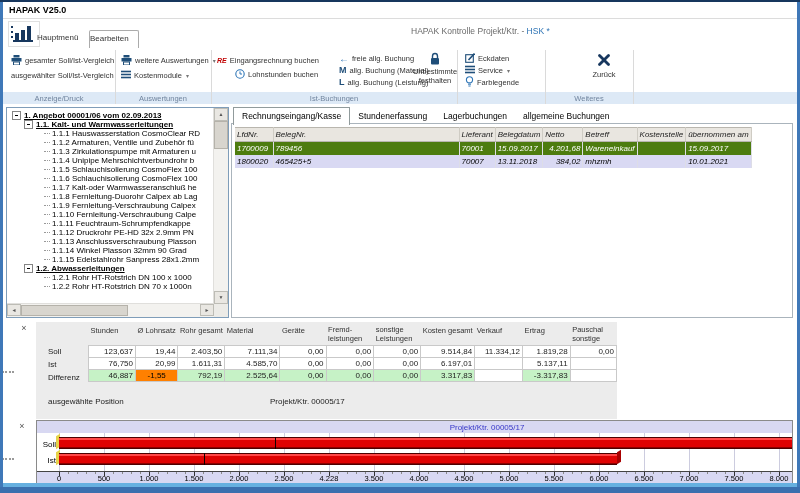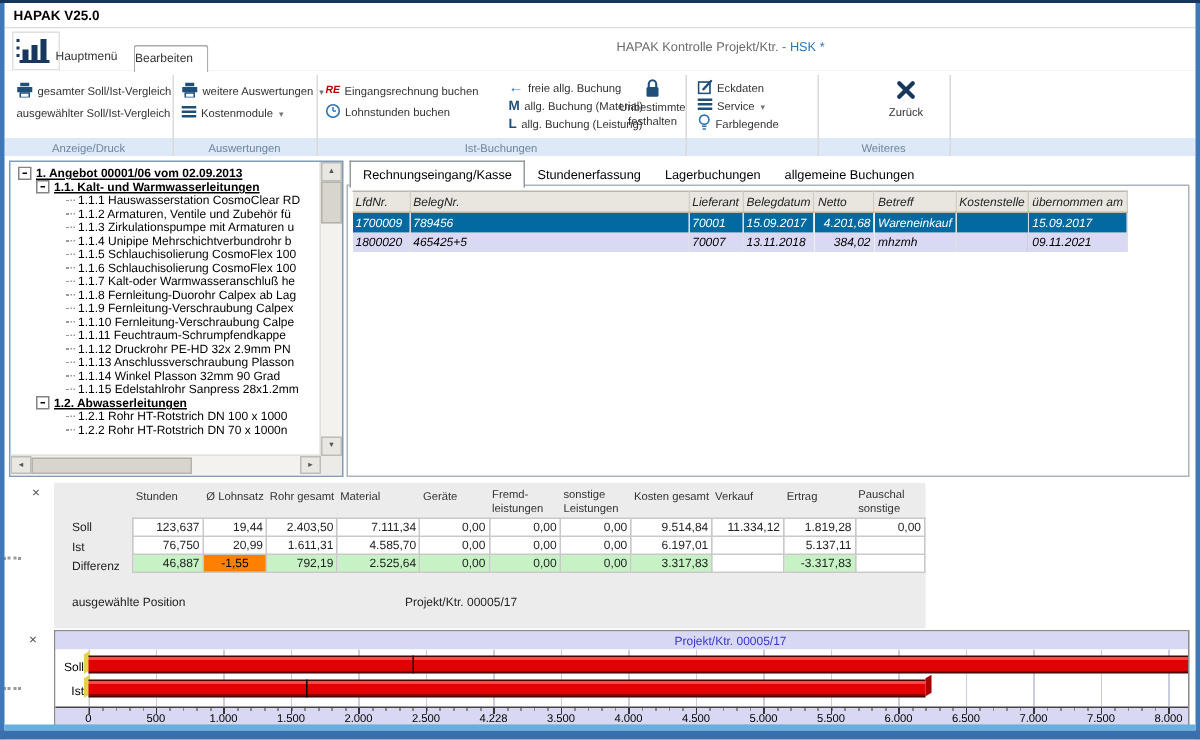--- a/index.html
+++ b/index.html
@@ -53,21 +53,21 @@
   .sbcorner{position:absolute;right:0;bottom:0;width:14px;height:13px;background:#ecebe7;}
   
   .ptabs{position:absolute;left:233px;top:107px;height:17px;display:flex;font-size:8.5px;color:#000;}
   .ptab{padding:0 8px;line-height:16px;height:16px;margin-top:1px;cursor:default;}
   .ptab.on{background:#fff;border:1px solid #919b9c;border-bottom:none;height:17px;margin-top:0;line-height:17px;z-index:4;}
   .pagebody{position:absolute;left:231px;top:123px;width:560px;height:193px;border:1px solid #aab4bc;background:#fff;font-style:italic;}
   table.grid{position:absolute;left:3px;top:3px;border-collapse:collapse;font-size:8px;table-layout:fixed;}
   table.grid th{background:#e9e6e0;border-top:1px solid #b9b6ae;border-bottom:1px solid #b9b6ae;border-right:1px solid #cfccc4;
       font-weight:normal;text-align:left;padding:1px 2px;height:11px;overflow:hidden;white-space:nowrap;}
   table.grid td{height:13px;padding:0 2px;border-right:1px solid rgba(120,120,160,.25);overflow:hidden;white-space:nowrap;}
-  tr.sel td{background:#0369a1;color:#fff;}
+  tr.sel td{background:#4d7c0f;color:#fff;}
   tr.alt td{background:#d9d9f3;color:#000;}
   td.num{text-align:right;}
   
   .dockx{position:absolute;width:10px;height:10px;font-size:9px;line-height:9px;color:#555;text-align:center;cursor:default;}
   .dots{position:absolute;width:12px;border-top:2px dotted #9a9a9a;}
   .sumpanel{position:absolute;left:36px;top:322px;width:581px;height:97px;background:#ececec;font-size:8px;}
   .rowlab{position:absolute;left:12px;font-size:8px;color:#222;}
   table.sum{position:absolute;left:52px;top:2px;border-collapse:collapse;table-layout:fixed;font-size:8px;}
   table.sum th{font-weight:normal;text-align:left;vertical-align:top;padding:2px 2px 0 2px;font-size:7.5px;
       color:#333;white-space:nowrap;height:19px;overflow:visible;}
@@ -173,21 +173,21 @@
           </svg></span>
       <span>Kostenmodule</span>
       <span class="dd">▾</span>
     </div>
     <div class="glabel" style="left:112px;width:96px">Auswertungen</div>
 
     <div class="rbtn" style="left:214px;top:8px">
       <span class="re">RE</span>
       <span>Eingangsrechnung buchen</span>
     </div>
-    <div class="rbtn" style="left:214px;top:22px">
+    <div class="rbtn" style="left:232px;top:22px">
       <span><svg width="10" height="10" viewBox="0 0 10 10">
             <circle cx="5" cy="5" r="4.2" fill="none" stroke="#2e75b6" stroke-width="1.1"></circle>
             <line x1="5" y1="5" x2="5" y2="2.4" stroke="#2e75b6" stroke-width="1"></line>
             <line x1="5" y1="5" x2="7" y2="5" stroke="#2e75b6" stroke-width="1"></line>
           </svg></span>
       <span>Lohnstunden buchen</span>
     </div>
 
     <div class="rbtn" style="left:336px;top:6px">
       <span class="arrow">←</span>
@@ -334,21 +334,21 @@
           <td>15.09.2017</td>
         </tr>
         <tr class="alt">
           <td>1800020</td>
           <td>465425+5</td>
           <td>70007</td>
           <td>13.11.2018</td>
           <td class="num">384,02</td>
           <td>mhzmh</td>
           <td></td>
-          <td>09.11.2021</td>
+          <td>10.01.2021</td>
         </tr>
       </tbody>
     </table>
   </div>
 
   <div class="dockx" style="left:19px;top:324px">×</div>
   <div class="dots" style="left:2px;top:371px"></div>
   <div class="dockx" style="left:17px;top:422px">×</div>
   <div class="dots" style="left:2px;top:458px"></div>
 

